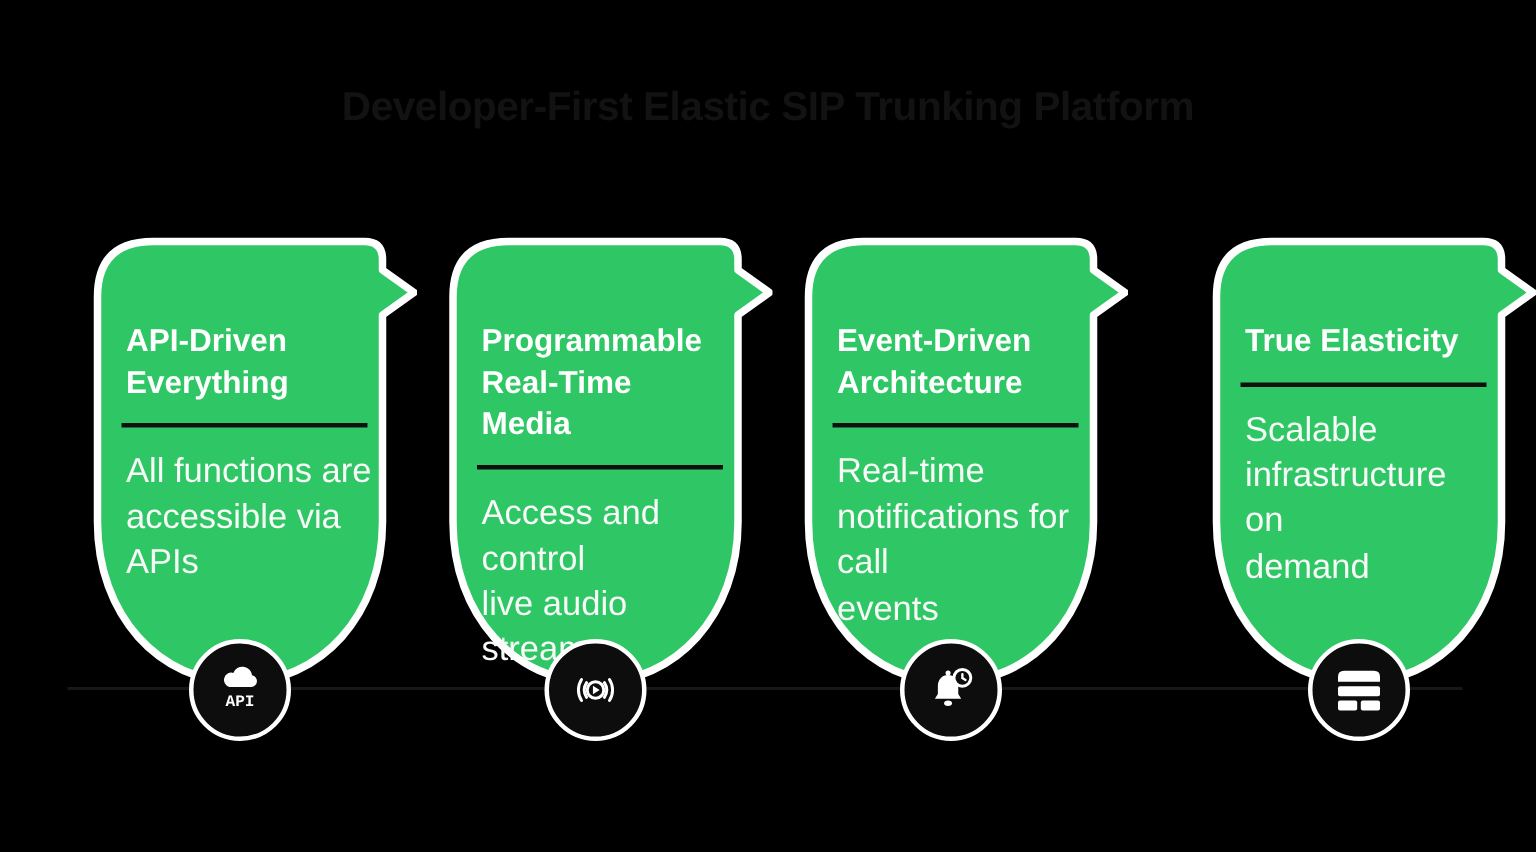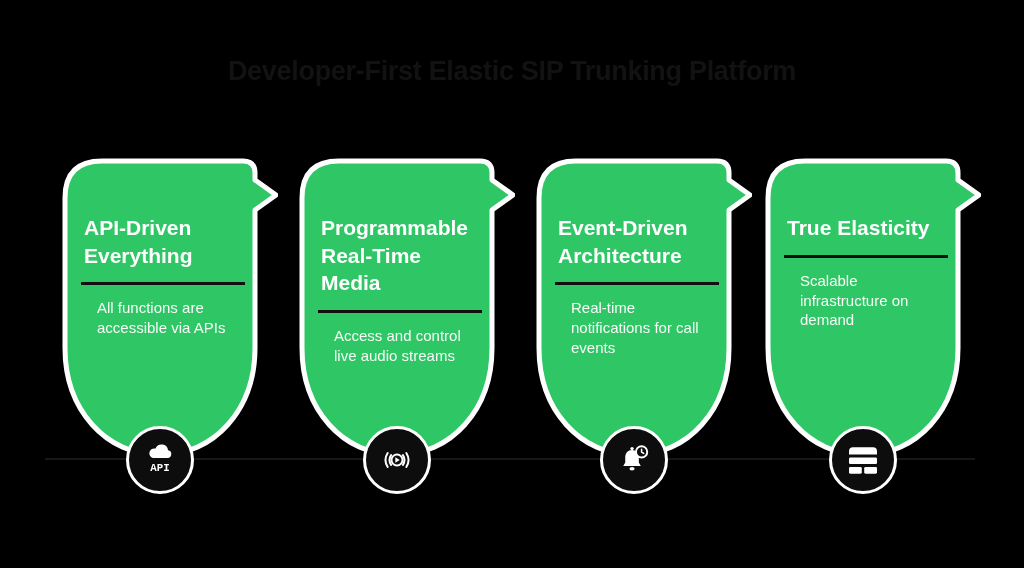--- a/index.html
+++ b/index.html
@@ -64,22 +64,22 @@
     color: #ffffff;
     white-space: pre-line;
   }
   .card-divider {
     width: 164px;
     height: 3px;
     background: #101010;
     margin: 13px 0 13px -3px;
   }
   .card-desc {
-    margin: 13px;
-    font-size: 15px;
+    margin: 0;
+    font-size: 23px;
     line-height: 1.32;
     color: #f7faf7;
     white-space: pre-line;
   }
   .icon-circle {
     position: absolute;
     left: 64px;
     top: 268px;
     width: 62px;
     height: 62px;
@@ -165,21 +165,21 @@
       <svg width="34" height="34" viewBox="0 0 26 26">
         <path d="M11.5 5.4 C8.4 5.4 6.3 7.8 6.3 11.1 L6.3 15 L4.8 17.5 L18.2 17.5 L16.7 15 L16.7 11.1 C16.7 7.8 14.6 5.4 11.5 5.4 Z" fill="#ffffff"></path>
         <circle cx="11.5" cy="4.3" r="1.3" fill="#ffffff"></circle>
         <ellipse cx="11.5" cy="19.7" rx="2" ry="1.4" fill="#ffffff"></ellipse>
         <circle cx="18.8" cy="6.8" r="4.3" fill="#0d0d0d" stroke="#ffffff" stroke-width="1.5"></circle>
         <path d="M18.8 4.9 L18.8 6.9 L20.4 7.9" fill="none" stroke="#ffffff" stroke-width="1.2" stroke-linecap="round"></path>
       </svg>
     </div>
   </div>
 
-  <div class="card" style="left:765px">
+  <div class="card" style="left:808px">
     <svg class="card-shape" viewBox="0 0 216 300">
       <path d="M 40 3 L 181 3 Q 193 3 193 15 L 193 22 L 214 37 L 193 52 L 193 190 C 193 252 152 297 98 297 C 44 297 3 252 3 190 L 3 40 Q 3 3 40 3 Z" fill="#2fc765" stroke="#ffffff" stroke-width="5" stroke-linejoin="round"></path>
     </svg>
     <div class="card-content">
       <h3 class="card-title">True Elasticity</h3>
       <div class="card-divider"></div>
       <p class="card-desc">Scalable
 infrastructure on
 demand</p>
     </div>

